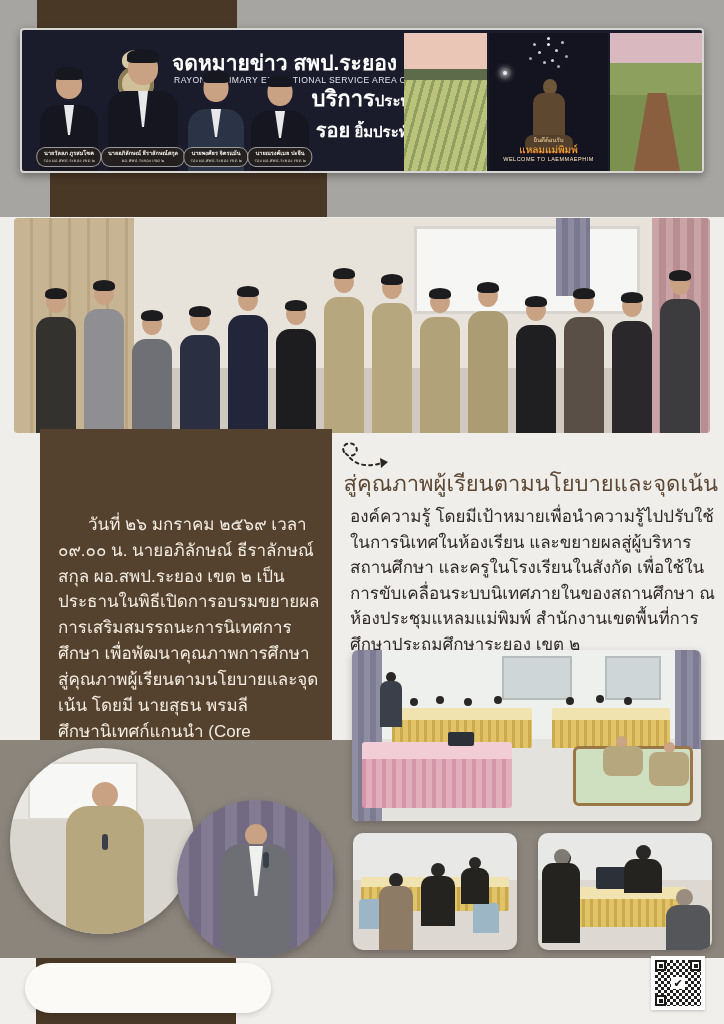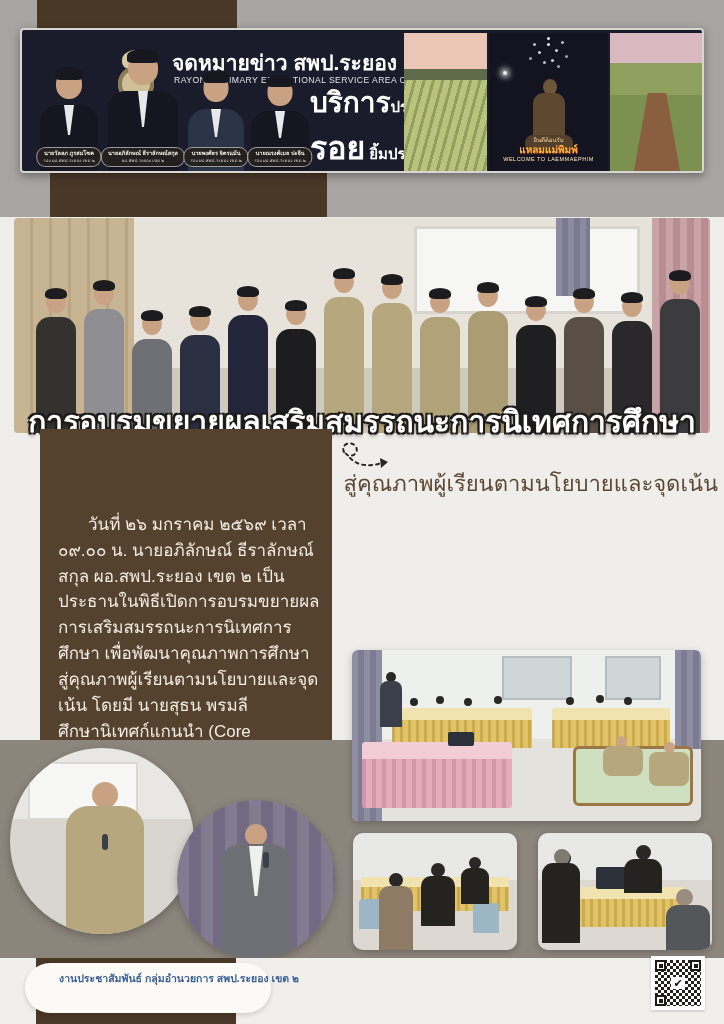--- a/index.html
+++ b/index.html
@@ -44,22 +44,22 @@
   .portrait .hair { position:absolute; left:50%; transform:translateX(-50%);
                     background:#17181f; border-radius:50% 50% 20% 20%; }
   .name-pill { position:absolute; bottom:4px; left:50%; transform:translateX(-50%);
                background:rgba(36,33,30,.92); border:1px solid rgba(255,255,255,.55);
                border-radius:9px; padding:2px 6px; text-align:center; white-space:nowrap; }
   .name-pill .nm { color:#f3efe8; font-size:5.6px; font-weight:bold; line-height:1.35; }
   .name-pill .tt { color:#d8d2c8; font-size:4.6px; line-height:1.3; }
 
   .slogan { position:absolute; left:288px; top:52px; width:130px; text-align:center;
             color:#fff; line-height:1.5; white-space:nowrap; }
-  .slogan .l1 b { font-size:28px; } .slogan .l1 { font-size:15px; font-weight:bold; }
-  .slogan .l2 b { font-size:32px; } .slogan .l2 { font-size:15px; font-weight:bold; }
+  .slogan .l1 b { font-size:22px; } .slogan .l1 { font-size:15px; font-weight:bold; }
+  .slogan .l2 b { font-size:20px; } .slogan .l2 { font-size:15px; font-weight:bold; }
 
   
   .hphoto { position:absolute; top:3px; height:138px; overflow:hidden; }
   .hphoto.p1 { left:382px; width:83px;
     background:linear-gradient(180deg,#e9c6b6 0 26%,#5d6b4a 26% 34%,#b9c37c 34% 100%); }
   .hphoto.p1::after{ content:""; position:absolute; inset:34% 0 0 0;
     background:repeating-linear-gradient(105deg,rgba(70,90,40,.35) 0 3px,transparent 3px 9px); }
   .hphoto.p2 { left:467px; width:119px; background:#141420; }
   .hphoto.p3 { left:588px; width:94px;
     background:linear-gradient(180deg,#d9b8c0 0 22%,#8da05e 22% 45%,#7c9050 45% 100%); }
@@ -68,21 +68,21 @@
   .statue { position:absolute; left:36px; top:46px; width:48px; height:88px; }
   .statue .s-head{ position:absolute; left:18px; top:0; width:14px; height:16px;
                    background:#6e5638; border-radius:50%; }
   .statue .s-body{ position:absolute; left:8px; top:14px; width:32px; height:46px;
                    background:#5e4830; border-radius:10px 10px 4px 4px; }
   .statue .s-legs{ position:absolute; left:0; top:56px; width:48px; height:18px;
                    background:#52402c; border-radius:8px; }
   .spark { position:absolute; border-radius:50%; background:#e9e9f2; }
   .p2cap { position:absolute; left:0; right:0; bottom:8px; text-align:center; line-height:1.2; }
   .p2cap .c1 { color:#ffd9a0; font-size:6px; }
-  .p2cap .c2 { color:#ffb33e; font-size:10px; font-weight:bold;
+  .p2cap .c2 { color:#ffb33e; font-size:10px; font-weight:normal;
                text-shadow:0 1px 0 #7e2b10; }
   .p2cap .c3 { color:#ffe9c2; font-size:5.5px; letter-spacing:.5px; }
 
   
   .date-pill { position:absolute; left:452px; top:182px; width:264px; height:36px;
                background:#fcfcfa; border-radius:10px; display:flex; align-items:center;
                justify-content:center; font-size:17px; color:#26262e; font-weight:bold;
                box-shadow:0 2px 4px rgba(0,0,0,.2); }
 
   
@@ -364,31 +364,31 @@
           <div class="hair" style="width:22px;height:11px;top:5px;"></div>
         </div>
         <div class="person" style="left: 642px; bottom: 0px; width: 48px; height: 168px;">
           <div class="body" style="width:40px;height:134px;background:#3c3b3e;"></div>
           <div class="head" style="width:20px;height:22px;top:8px;"></div>
           <div class="hair" style="width:22px;height:11px;top:5px;"></div>
         </div>
       </div>
   </div>
 
-  <div class="hl1">การอบรมขยายผลเสริมสมรรถนะการนิเทศการศึกษา</div>
   <div class="brown-box"></div>
   <svg class="doodle" viewBox="0 0 58 36">
     <path d="M8 14 C4 6 16 2 20 9 C24 16 12 22 9 14 M14 20 C24 30 38 28 48 24" fill="none" stroke="#2a2723" stroke-width="2" stroke-dasharray="3 4" stroke-linecap="round"></path>
     <path d="M44 20 L52 24 L45 30" fill="#2a2723"></path>
   </svg>
   <div class="hl3">สู่คุณภาพผู้เรียนตามนโยบายและจุดเน้น</div>
 
   <div class="col-left">
     <p>วันที่ ๒๖ มกราคม ๒๕๖๙ เวลา ๐๙.๐๐ น. นายอภิลักษณ์ ธีราลักษณ์สกุล ผอ.สพป.ระยอง เขต ๒ เป็นประธานในพิธีเปิดการอบรมขยายผลการเสริมสมรรถนะการนิเทศการศึกษา เพื่อพัฒนาคุณภาพการศึกษา สู่คุณภาพผู้เรียนตามนโยบายและจุดเน้น โดยมี นายสุธน พรมลี ศึกษานิเทศก์แกนนำ (Core Supervisor) เป็นวิทยากรถ่ายทอด</p>
   </div>
+  <div class="col-right">องค์ความรู้ โดยมีเป้าหมายเพื่อนำความรู้ไปปรับใช้ในการนิเทศในห้องเรียน และขยายผลสู่ผู้บริหารสถานศึกษา และครูในโรงเรียนในสังกัด เพื่อใช้ในการขับเคลื่อนระบบนิเทศภายในของสถานศึกษา ณ ห้องประชุมแหลมแม่พิมพ์ สำนักงานเขตพื้นที่การศึกษาประถมศึกษาระยอง เขต ๒</div>
 
   <div class="band"></div>
 
   <div class="meeting-photo">
     <div class="mp-curtL"></div>
       <div class="mp-curtR"></div>
     <div class="mp-win" style="left:150px; width:70px;"></div>
     <div class="mp-win" style="right:40px; width:56px;"></div>
     <div class="ytable" style="left:40px; top:58px; width:140px; height:40px;"></div>
     <div class="ytable" style="left:200px; top:58px; width:118px; height:40px;"></div>
@@ -445,21 +445,20 @@
     <div style="position:absolute; left:4px; top:30px; width:38px; height:80px; background:#24231f; border-radius:11px 11px 0 0;"></div>
     <div class="dot-head" style="left:98px; top:12px; width:15px; height:15px;"></div>
     <div style="position:absolute; left:86px; top:26px; width:38px; height:34px; background:#24231f; border-radius:11px 11px 0 0;"></div>
     <div class="dot-head" style="left:138px; top:56px; width:17px; height:17px; background:#9a8d80;"></div>
     <div style="position:absolute; left:128px; top:72px; width:44px; height:45px; background:#55565a; border-radius:12px 12px 0 0;"></div>
   </div>
 
   <div class="footer-band"></div>
   <div class="stripe bottom"></div>
   <div class="footer-pill">
-    <div class="credit">งานประชาสัมพันธ์ กลุ่มอำนวยการ สพป.ระยอง เขต ๒</div>
   </div>
   <div class="qr">
     <div class="qr-inner">
       <div class="qr-eye tl"></div>
         <div class="qr-eye tr"></div>
         <div class="qr-eye bl"></div>
       <div class="qr-logo">✔</div>
     </div>
   </div>
 

